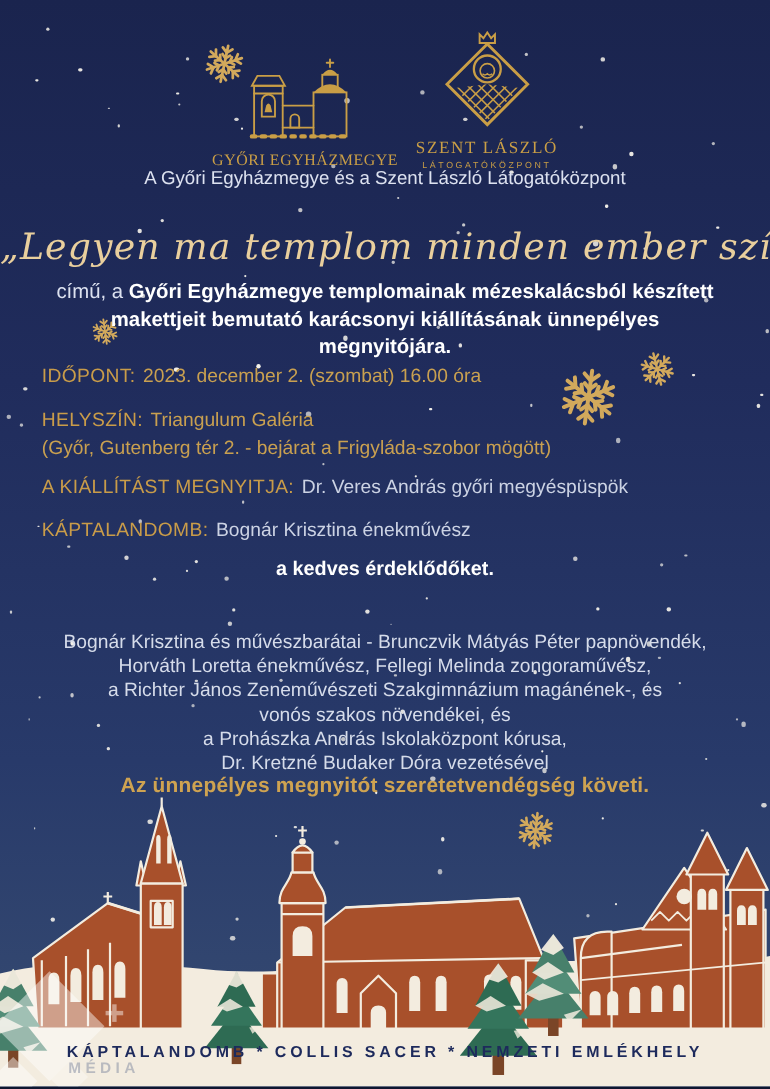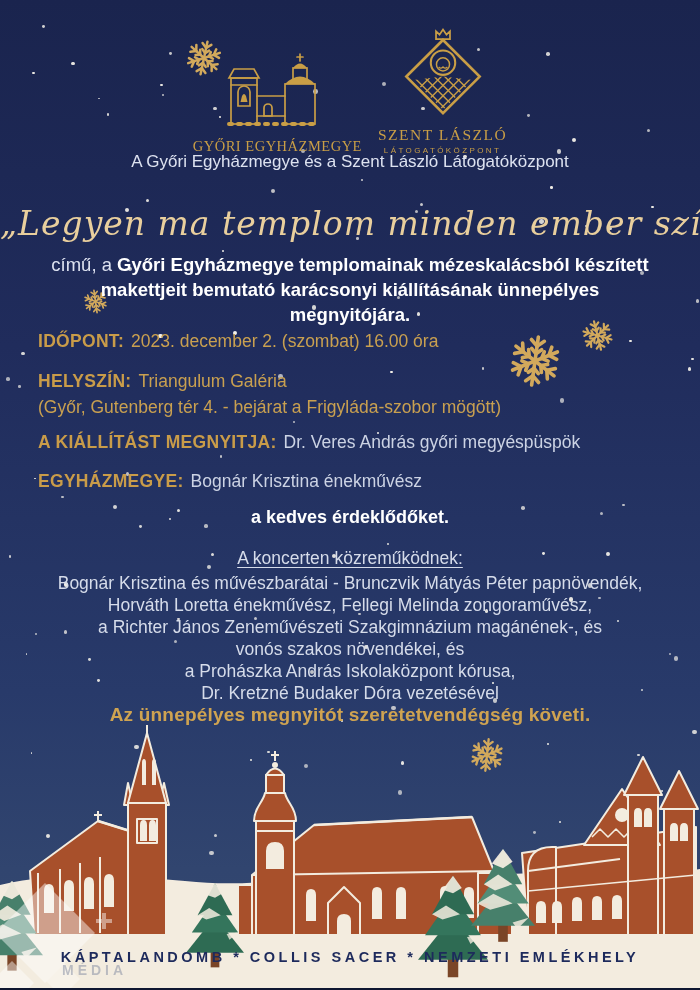--- a/index.html
+++ b/index.html
@@ -17,21 +17,21 @@
   .logo-label{font-family:"Liberation Serif",serif;font-size:14.5px;letter-spacing:.5px;margin-top:4px;white-space:nowrap;}
   .logo-sublabel{font-size:8px;letter-spacing:2.4px;margin-top:2px;white-space:nowrap;color:#c99e46;}
   
   .txt{position:absolute;left:0;width:100%;text-align:center;z-index:3;}
   .intro{top:150px;color:#dde2f0;font-size:17px;line-height:24px;}
   .headline{top:204px;font-family:"DejaVu Serif",serif;font-style:italic;font-size:33px;color:#e9cf9d;letter-spacing:1px;white-space:nowrap;}
   .lead{top:252px;color:#ffffff;font-size:18.5px;line-height:25px;font-weight:bold;}
   .lead .inner{display:inline-block;max-width:600px;}
   .lead .prefix{font-weight:normal;color:#dde2f0;}
   .detail{position:absolute;left:38px;z-index:3;font-size:17.5px;white-space:nowrap;}
-  .dlabel{font-weight:bold;color:#c99c49;letter-spacing:.3px;margin-right:7px;}
+  .dlabel{font-weight:normal;color:#c99c49;letter-spacing:.3px;margin-right:7px;}
   .gold{color:#c9a050;}
   .light{color:#ccd3e4;}
   .invite{top:504px;color:#ffffff;font-weight:bold;font-size:18px;line-height:26px;}
   .concert-title{top:548px;color:#d6dcea;font-size:17.5px;}
   .concert-title span{text-decoration:underline;text-underline-offset:3px;}
   .concert{top:572px;color:#d6dcea;font-size:17.5px;line-height:22px;}
   .closing{top:704px;color:#cfa351;font-weight:bold;font-size:19px;letter-spacing:.2px;}
   .illustration{position:absolute;left:0;bottom:0;width:700px;height:265px;z-index:4;}
   .footer{position:absolute;top:949px;left:0;width:100%;text-align:center;z-index:5;
     color:#1d2a5c;font-weight:bold;font-size:14.5px;letter-spacing:3.5px;white-space:nowrap;}
@@ -281,33 +281,32 @@
   <div class="txt lead">
     <div class="inner"><span class="prefix">című, a </span><span>Győri Egyházmegye templomainak mézeskalácsból készített makettjeit bemutató karácsonyi kiállításának ünnepélyes megnyitójára.</span></div>
   </div>
 
   <div class="detail" style="top:331px">
     <span class="dlabel">IDŐPONT:</span><span class="gold">2023. december 2. (szombat) 16.00 óra</span>
   </div>
   <div class="detail" style="top:371px">
     <span class="dlabel">HELYSZÍN:</span><span class="gold">Triangulum Galéria</span>
   </div>
-  <div class="detail gold" style="top:397px">(Győr, Gutenberg tér 4. - bejárat a Frigyláda-szobor mögött)</div>
+  <div class="detail gold" style="top:397px">(Győr, Gutenberg tér 2. - bejárat a Frigyláda-szobor mögött)</div>
   <div class="detail" style="top:432px">
     <span class="dlabel">A KIÁLLÍTÁST MEGNYITJA:</span><span class="light">Dr. Veres András győri megyéspüspök</span>
   </div>
   <div class="detail" style="top:471px">
-    <span class="dlabel">EGYHÁZMEGYE:</span><span class="light">Bognár Krisztina énekművész</span>
+    <span class="dlabel">KÁPTALANDOMB:</span><span class="light">Bognár Krisztina énekművész</span>
   </div>
 
   <div class="txt invite">
     <div>a kedves érdeklődőket.</div>
   </div>
 
-  <div class="txt concert-title"><span>A koncerten közreműködnek:</span></div>
   <div class="txt concert">
     <div>Bognár Krisztina és művészbarátai - Brunczvik Mátyás Péter papnövendék,</div>
     <div>Horváth Loretta énekművész, Fellegi Melinda zongoraművész,</div>
     <div>a Richter János Zeneművészeti Szakgimnázium magánének-, és</div>
     <div>vonós szakos növendékei,  és</div>
     <div>a Prohászka András Iskolaközpont kórusa,</div>
     <div>Dr. Kretzné Budaker Dóra vezetésével</div>
   </div>
 
   <div class="txt closing">Az ünnepélyes megnyitót szeretetvendégség követi.</div>

